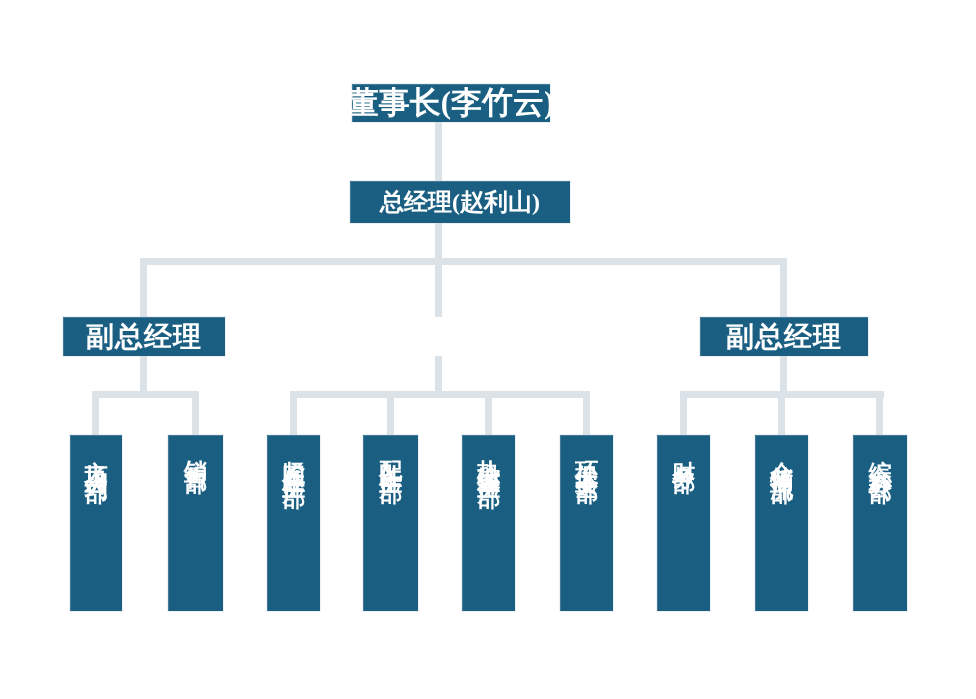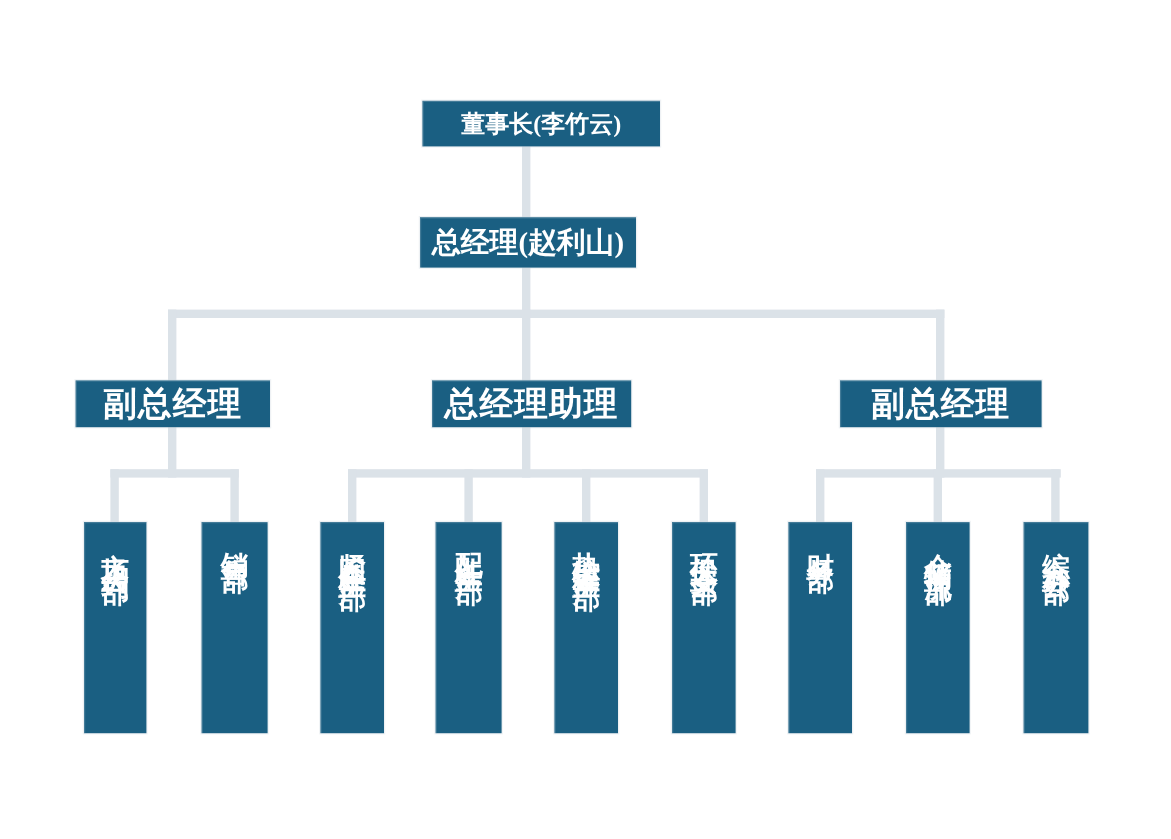--- a/index.html
+++ b/index.html
@@ -26,21 +26,21 @@
     background: #1a5f82;
     color: #ffffff;
     display: flex;
     align-items: center;
     justify-content: center;
     box-shadow: inset 1px 1px 0 rgba(255,255,255,0.18), 0 0 0 1px rgba(205,216,224,0.35);
     font-family: "Liberation Serif", "DejaVu Serif", serif;
     font-weight: bold;
     white-space: nowrap;
   }
-  .lvl1 { font-size: 20px; }
+  .lvl1 { font-size: 31px; }
   .lvl2 { font-size: 24px; }
   .lvl3 { font-size: 28px; letter-spacing: 1px; }
   
   .dept {
     position: absolute;
     top: 435px;
     height: 176px;
     background: #1a5f82;
     color: #ffffff;
     display: flex;
@@ -88,29 +88,26 @@
   <div class="conn" style="left:780px; top:356px; width:7px; height:42px;"></div>
   <div class="conn" style="left:680px; top:391px; width:204px; height:7px;"></div>
   <div class="conn" style="left:680px; top:391px; width:7px; height:44px;"></div>
   <div class="conn" style="left:778px; top:391px; width:7px; height:44px;"></div>
   <div class="conn" style="left:876px; top:391px; width:7px; height:44px;"></div>
 
   <div class="node lvl1" style="left:352px; top:84px; width:198px; height:38px;">
     <span>董事长(李竹云)</span>
   </div>
 
-  <div class="node lvl2" style="left:350px; top:181px; width:180px; height:42px;">
+  <div class="node lvl2" style="left:350px; top:181px; width:220px; height:42px;">
     <span>总经理(赵利山)</span>
   </div>
 
   <div class="node lvl3" style="left:63px; top:317px; width:162px; height:39px;">
     <span>副总经理</span>
-  </div>
-  <div class="node lvl3" style="left:360px; top:317px; width:166px; height:39px;">
-    <span>总经理助理</span>
   </div>
   <div class="node lvl3" style="left:700px; top:317px; width:168px; height:39px;">
     <span>副总经理</span>
   </div>
 
   <div class="dept" style="left:70px; width:52px;">
     <span class="vtext">市场合约部</span>
   </div>
   <div class="dept" style="left:168px; width:55px;">
     <span class="vtext">销售部</span>

